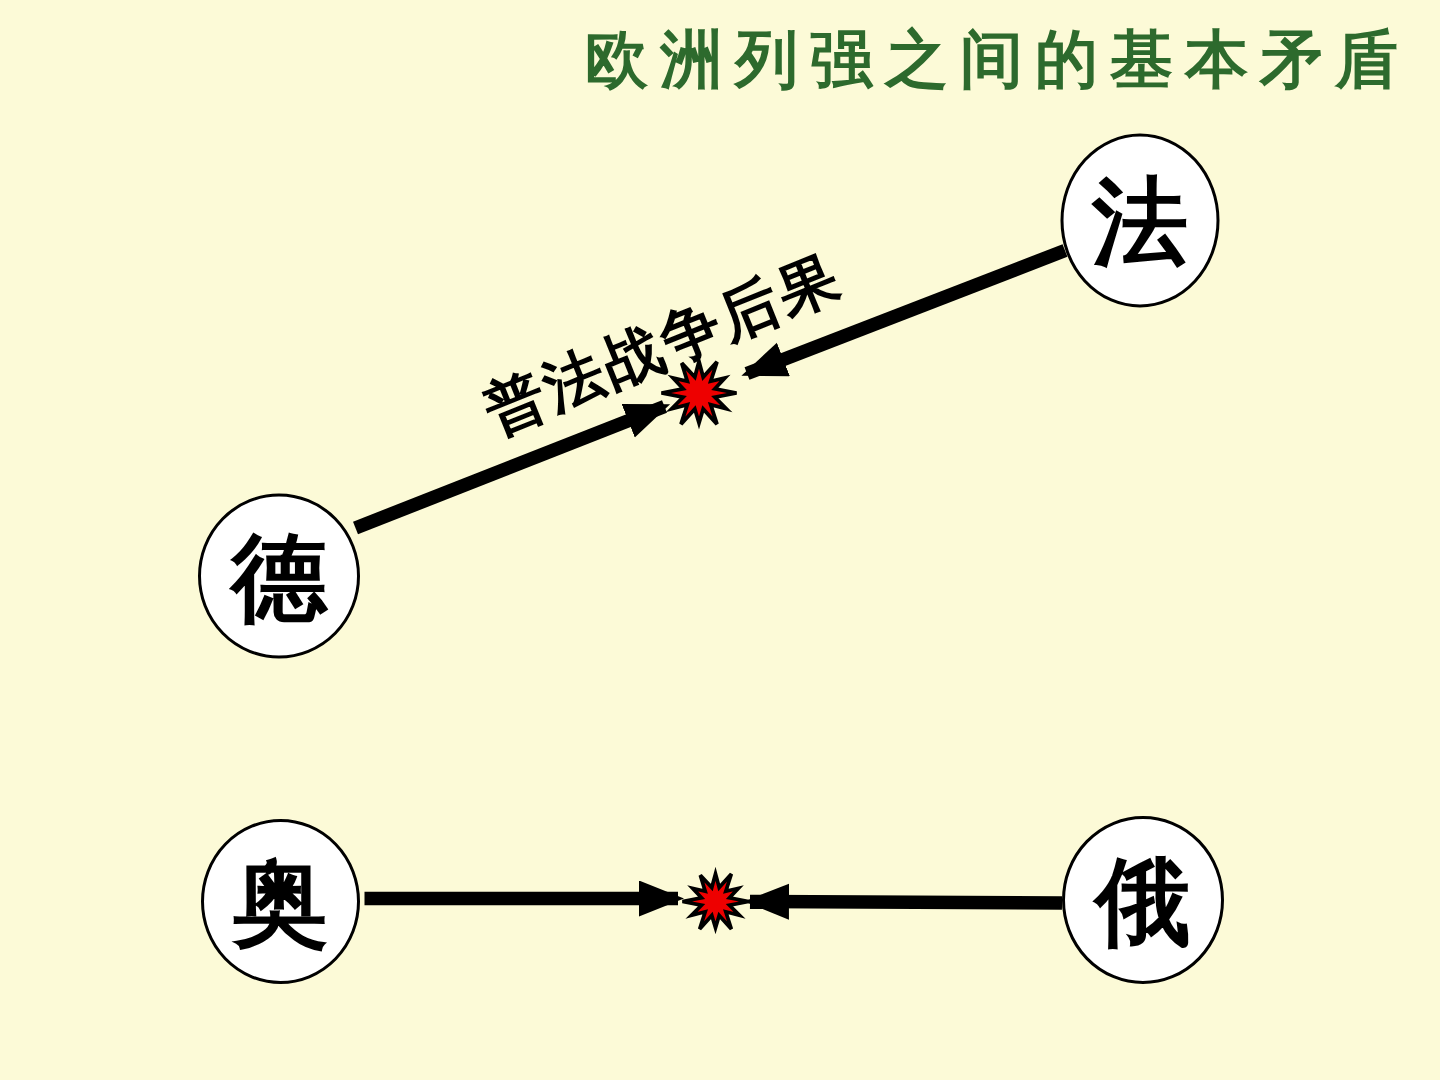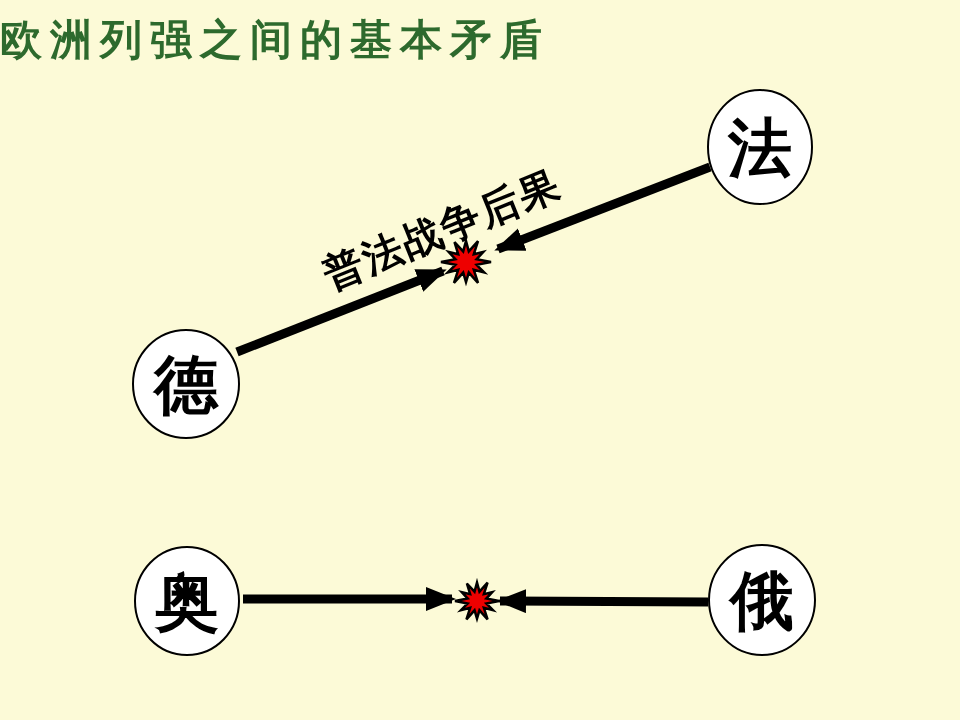--- a/index.html
+++ b/index.html
@@ -18,21 +18,21 @@
     position: absolute;
     inset: 0;
     width: 960px;
     height: 720px;
   }
   .slide-title {
     position: absolute;
     top: 12px;
     left: 0;
     width: 940px;
-    text-align: left;
+    text-align: right;
     font-family: "DejaVu Serif", serif;
     font-weight: bold;
     font-size: 42px;
     letter-spacing: 8px;
     color: #2D6A2D;
     white-space: nowrap;
     user-select: none;
   }
   svg.diagram {
     position: absolute;

